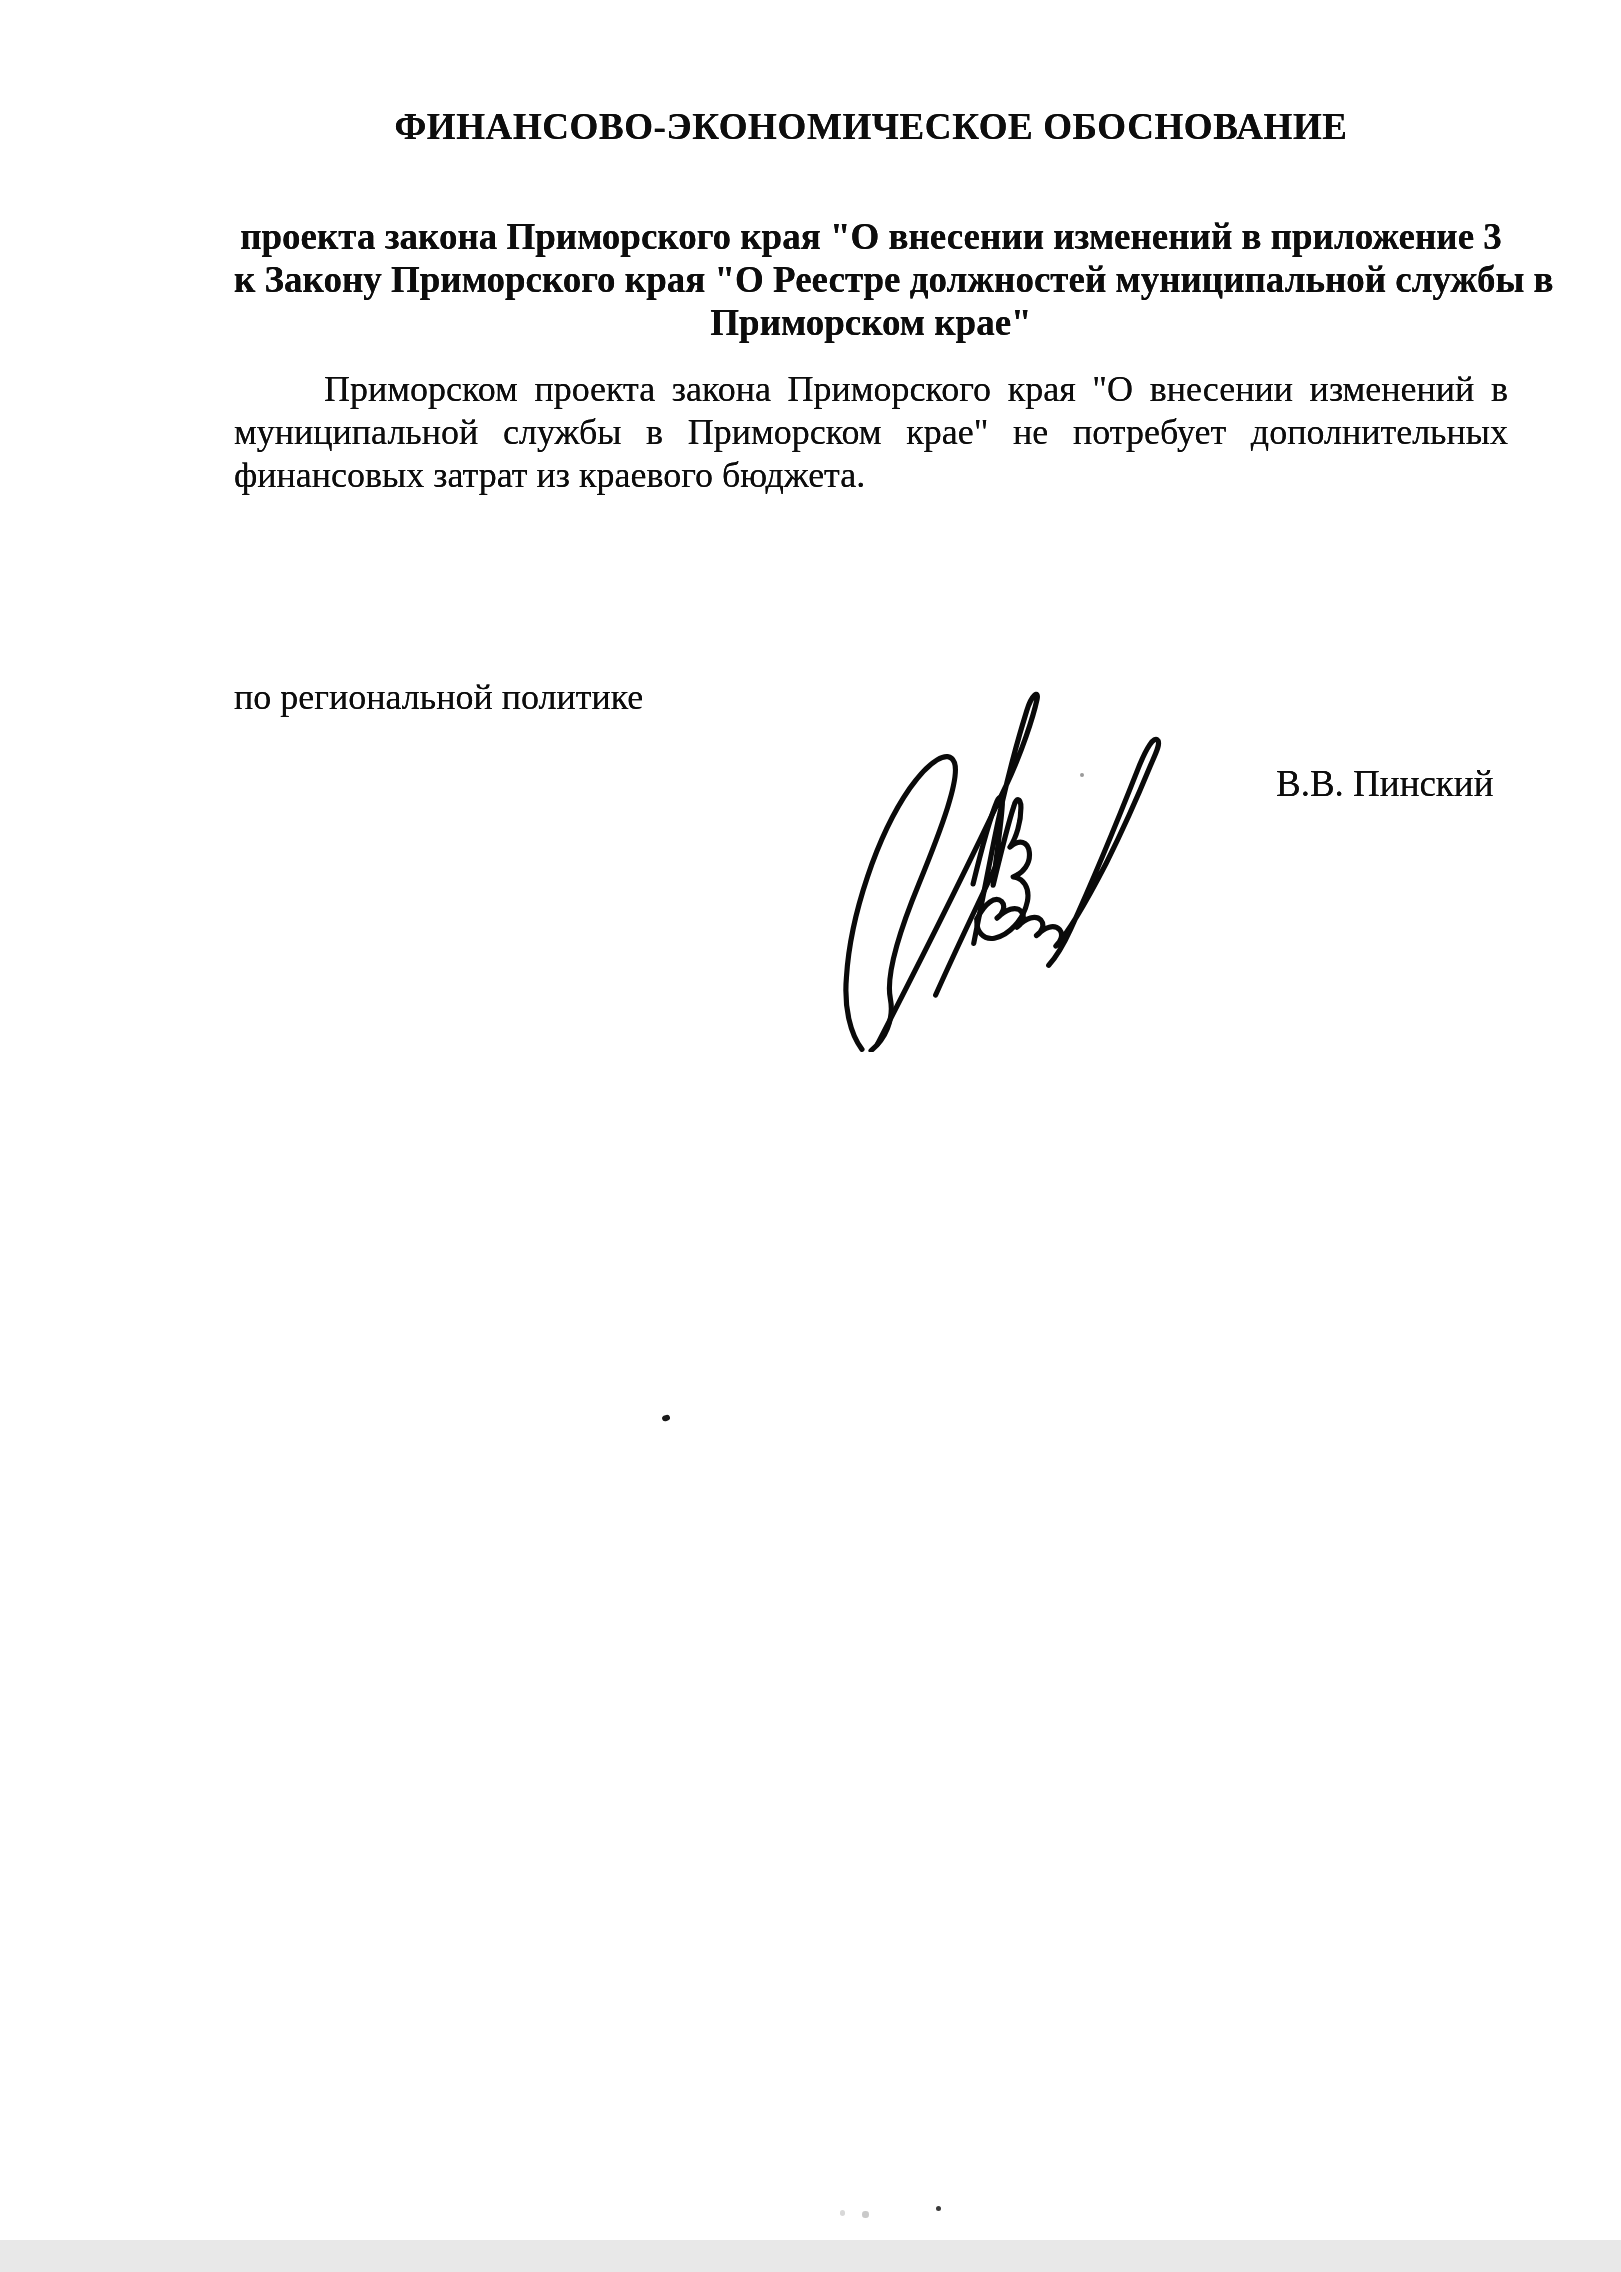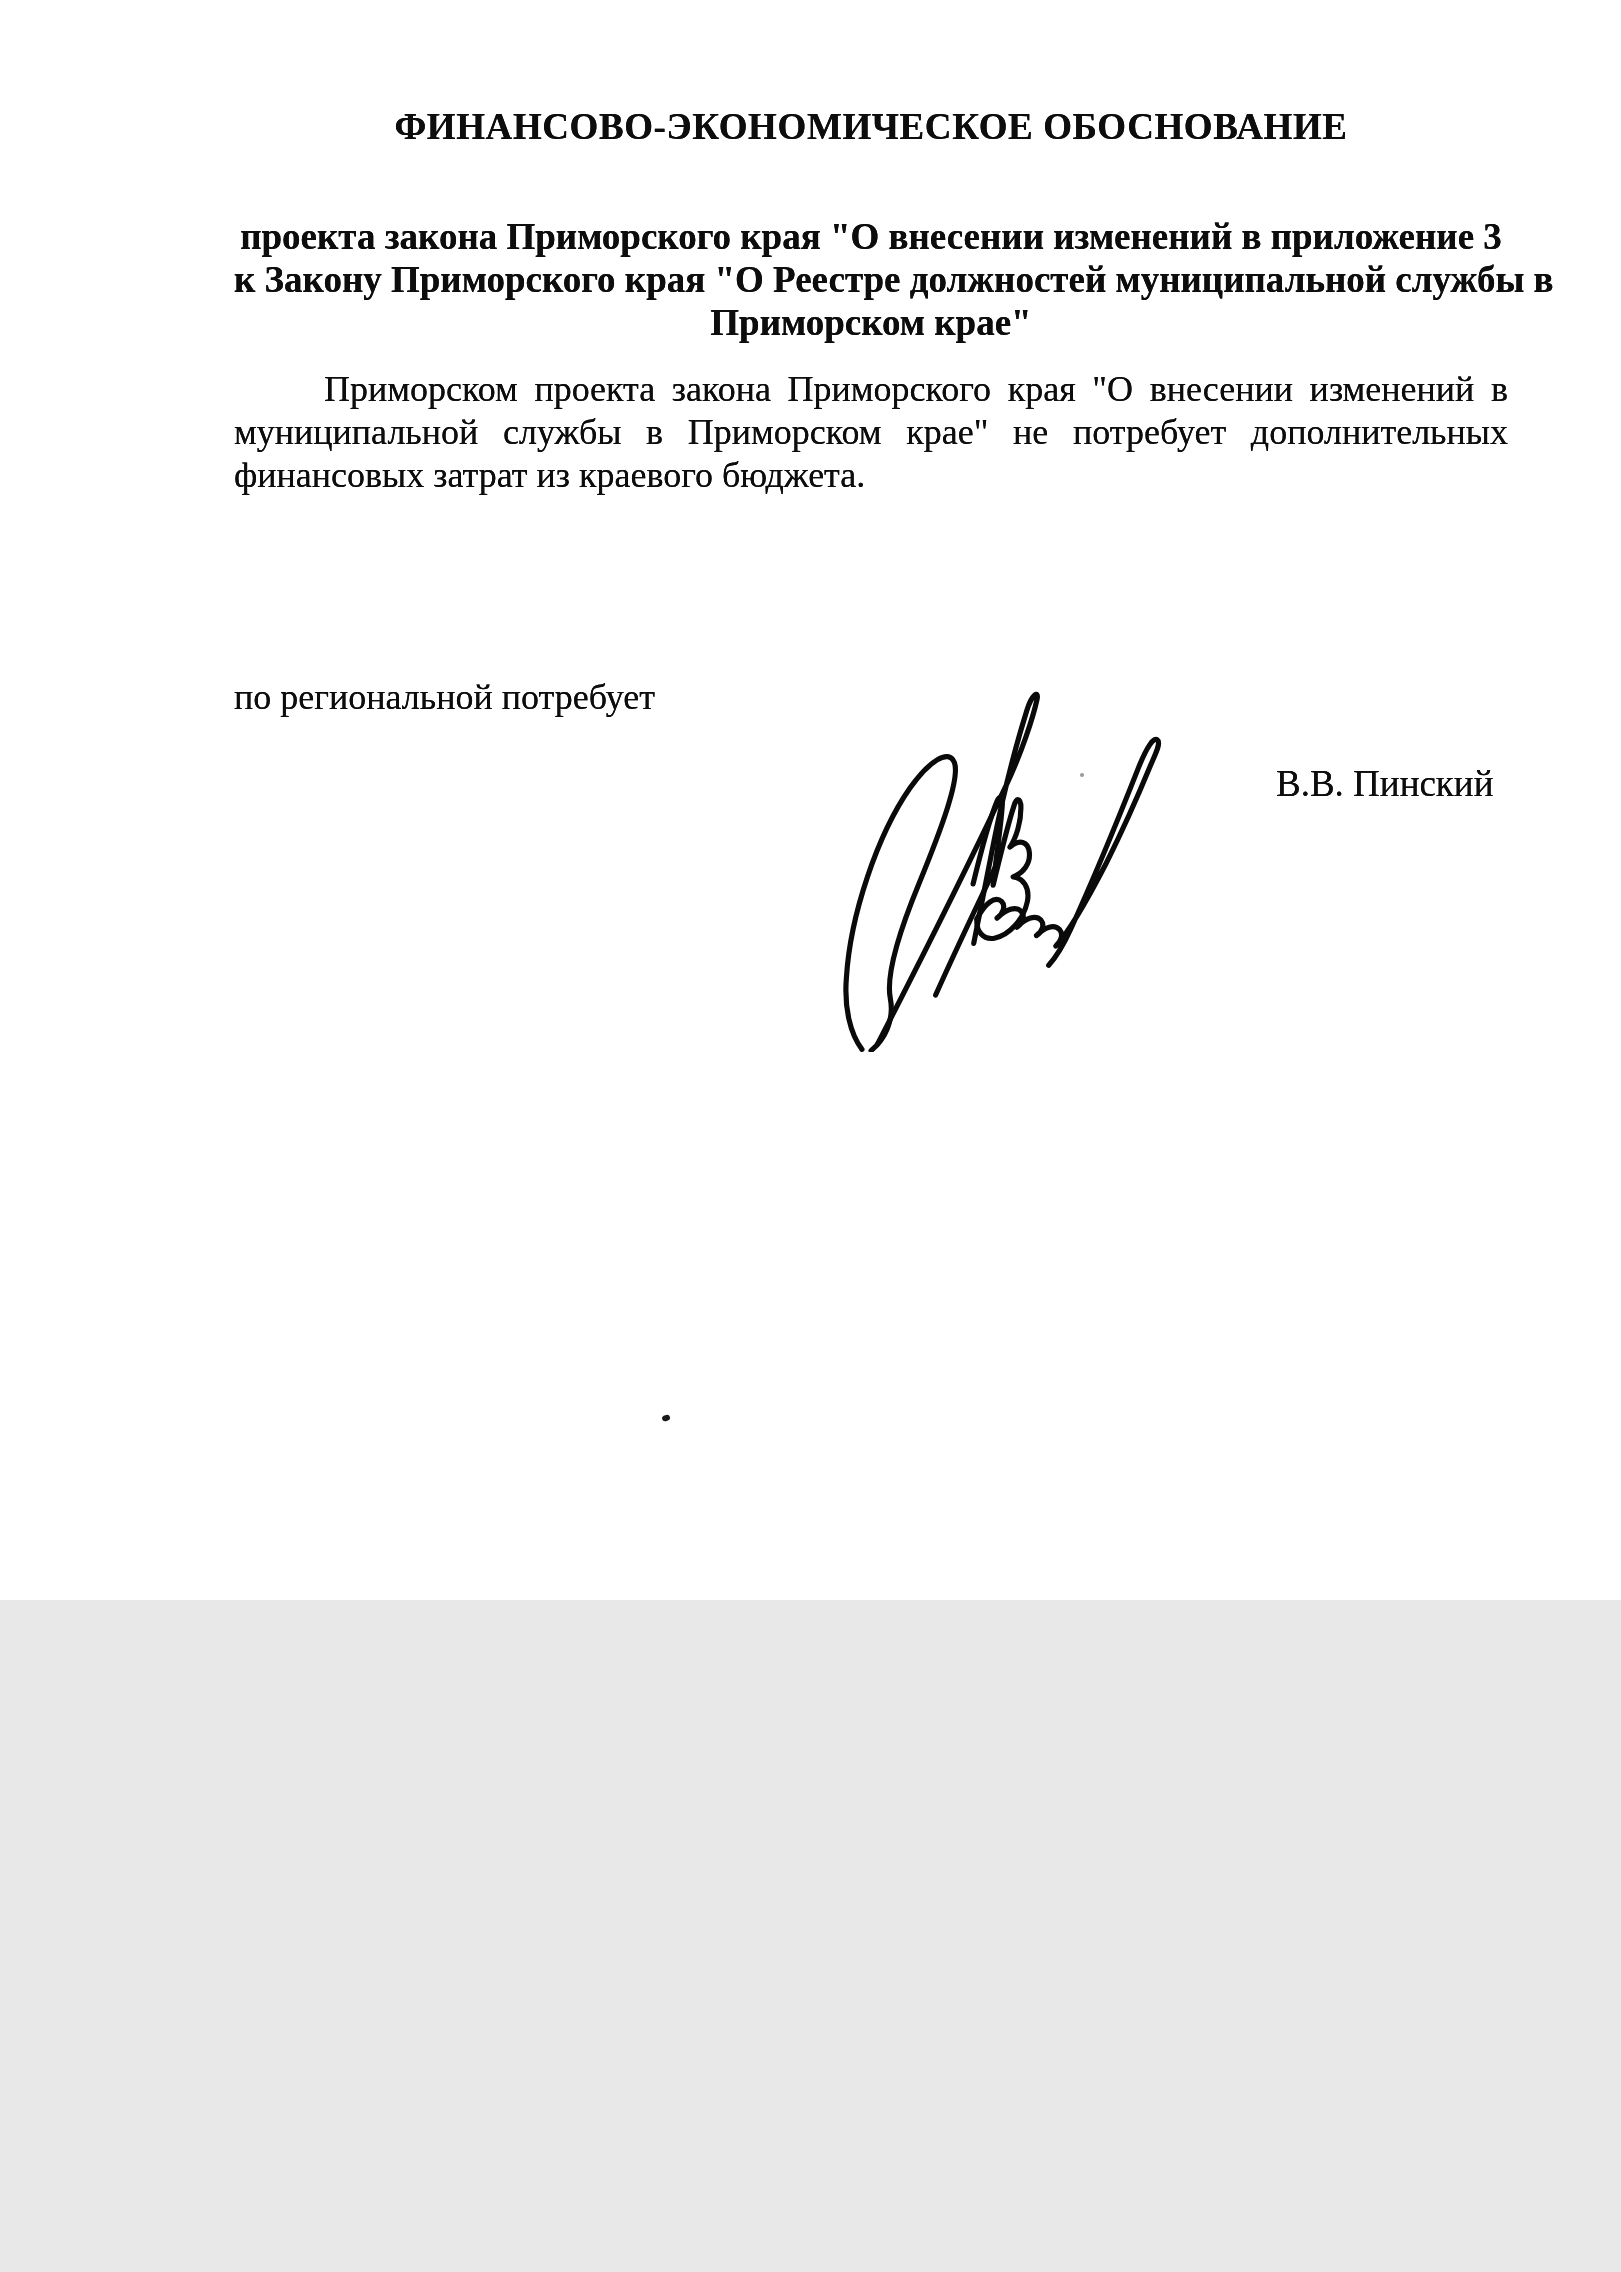--- a/index.html
+++ b/index.html
@@ -3,21 +3,21 @@
 <meta charset="utf-8">
 <style>
   html, body {
     margin: 0;
     padding: 0;
     background: #e8e8e8;
   }
   .page {
     position: relative;
     width: 1622px;
-    height: 1600px;
+    height: 2240px;
     background: #ffffff;
     overflow: hidden;
     font-family: "Liberation Serif", "DejaVu Serif", serif;
     color: #0d0d0d;
   }
   .doc-title {
     position: absolute;
     left: 234px;
     top: 105px;
     width: 1274px;
@@ -113,21 +113,21 @@
     <div class="line">Приморском крае"</div>
   </div>
 
   <div class="doc-body">
     <div class="line justified indented">Приморском проекта закона Приморского края "О внесении изменений в</div>
     <div class="line justified">муниципальной службы в Приморском крае" не потребует дополнительных</div>
     <div class="line">финансовых затрат из краевого бюджета.</div>
   </div>
 
   <div class="position-block">
-    <div class="line">по региональной потребует</div>
+    <div class="line">по региональной политике</div>
   </div>
 
   <svg class="signature-svg" viewBox="0 0 520 560" aria-label="handwritten ink signature">
     <path d="M 34 556 C 16 532, 6 492, 10 444 C 16 348, 58 224, 108 152 C 138 110, 168 90, 177 112 C 186 136, 158 212, 122 300 C 94 368, 70 440, 78 478 C 84 510, 70 540, 48 558"></path>
     <path d="M 58 548 C 122 424, 200 268, 257 148 C 281 97, 299 42, 305 14 C 308 0, 297 6, 289 32 C 270 93, 252 165, 238 235 C 228 287, 216 345, 207 392"></path>
     <path d="M 206 300 C 219 246, 233 196, 243 172 C 247 162, 252 166, 251 180 C 249 212, 241 262, 237 302 C 249 252, 261 204, 269 180 C 273 165, 280 167, 280 182 C 280 204, 273 228, 263 243 C 278 230, 291 234, 293 251 C 295 268, 284 283, 268 289 C 284 291, 294 306, 290 327 C 284 356, 261 380, 239 384 C 222 387, 210 374, 212 354"></path>
     <path d="M 148 472 C 180 400, 214 330, 246 262"></path>
     <path d="M 212 354 C 224 330, 240 318, 250 327 C 257 334, 252 347, 243 353 C 257 339, 272 334, 280 342 C 287 349, 283 361, 274 367 C 288 352, 303 348, 311 356 C 317 363, 313 374, 304 380 C 317 366, 332 362, 340 371 C 346 378, 342 389, 334 396 C 352 377, 382 326, 412 268 C 438 216, 466 152, 480 118 C 488 99, 496 84, 492 78 C 486 70, 474 90, 462 120 C 432 196, 390 298, 357 370 C 346 394, 332 416, 323 426"></path>
   </svg>
 

